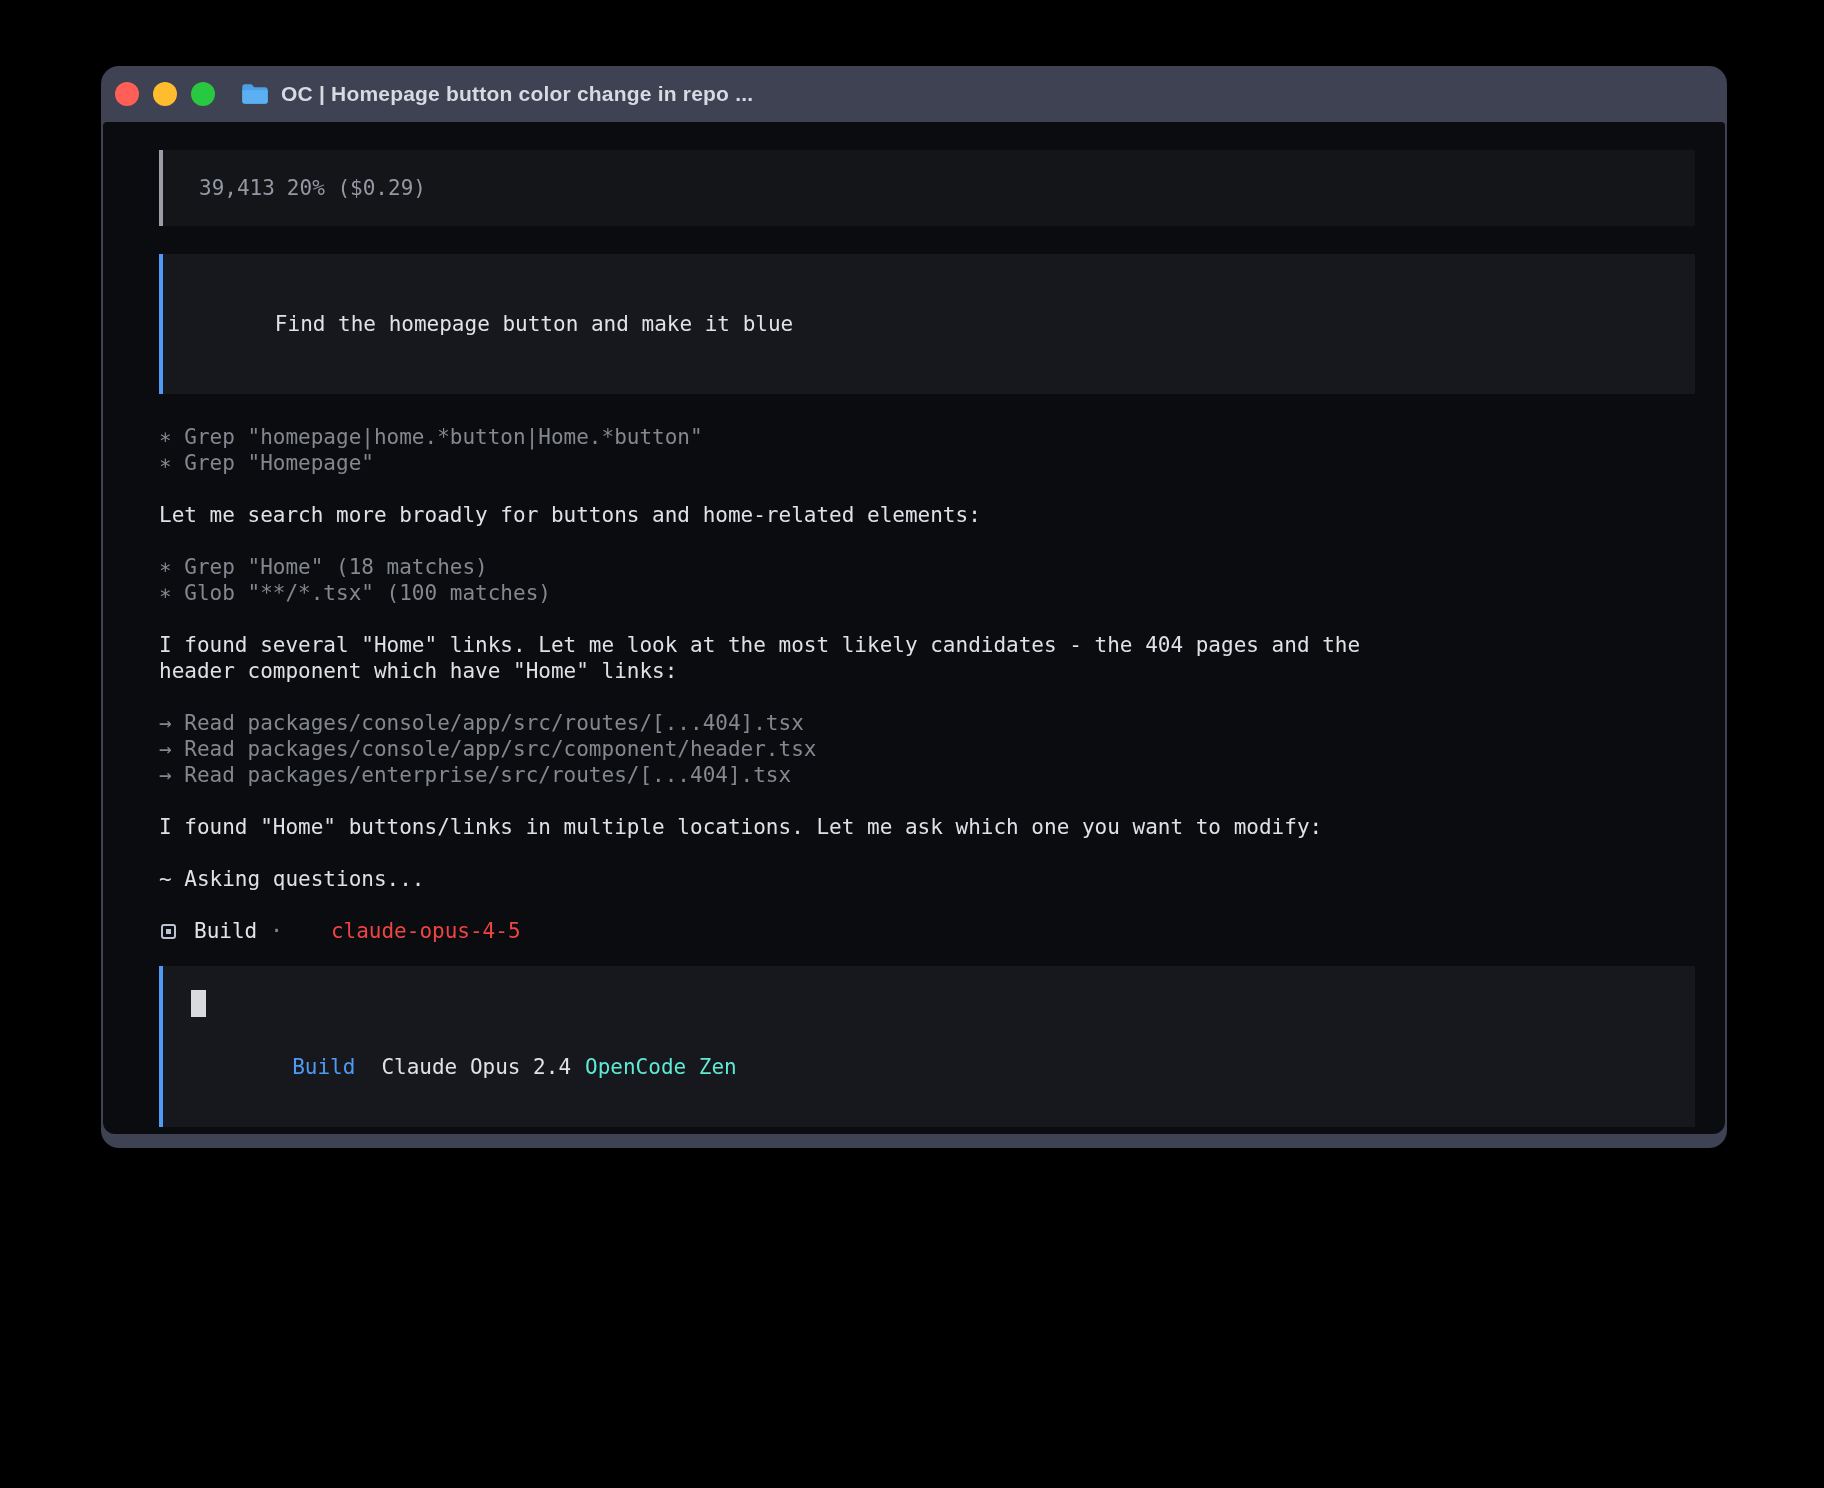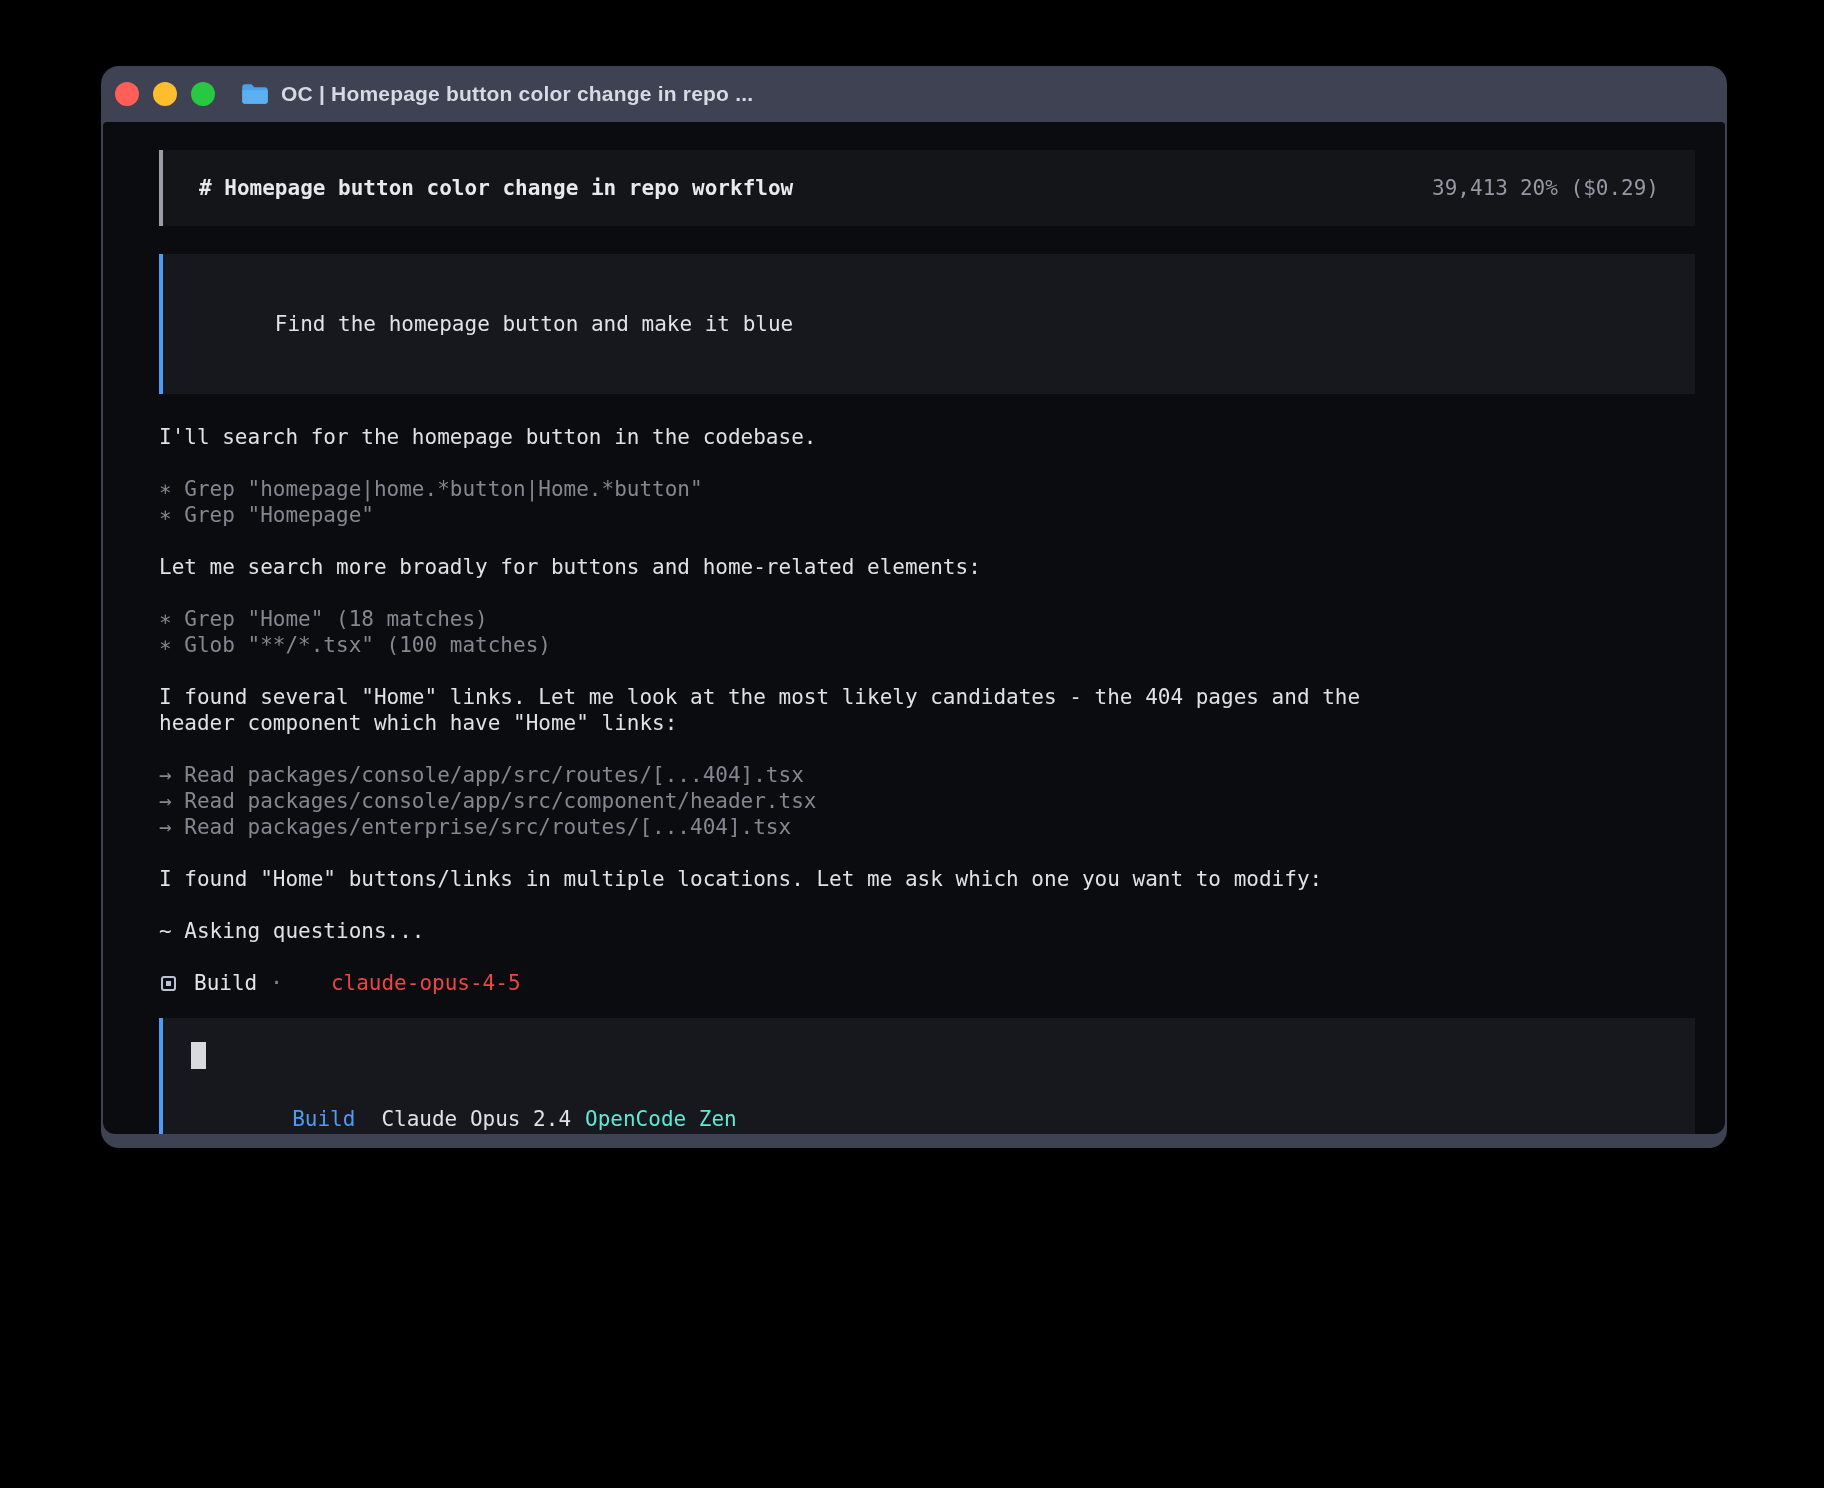--- a/index.html
+++ b/index.html
@@ -80,35 +80,31 @@
         <path d="M1 3.2 C1 2 2 1 3.2 1 H9 l2.3 2.6 H20.8 C22 3.6 23 4.6 23 5.8 V15.8 C23 17 22 18 20.8 18 H3.2 C2 18 1 17 1 15.8 Z" fill="#4ba1e8"></path>
         <path d="M1 6.2 H23 V15.8 C23 17 22 18 20.8 18 H3.2 C2 18 1 17 1 15.8 Z" fill="#5cb0f2"></path>
       </svg>
     </span>
     <span class="window-title">OC | Homepage button color change in repo ...</span>
   </div>
 
   <div class="terminal">
 
     <div class="header-block">
-      <span class="header-title"># Homepage button color change in repo workflow</span>
       <span class="header-stats">
         <span>39,413</span>
         <span>20% ($0.29)</span>
       </span>
     </div>
 
     <div class="user-block">
       <span>Find the homepage button and make it blue</span>
     </div>
 
     <div class="conversation">
-        <div class="block text">
-          <div class="line">I'll search for the homepage button in the codebase.</div>
-        </div>
         <div class="block tools">
           <div class="line">∗ Grep "homepage|home.*button|Home.*button"</div>
           <div class="line">∗ Grep "Homepage"</div>
         </div>
         <div class="block text">
           <div class="line">Let me search more broadly for buttons and home-related elements:</div>
         </div>
         <div class="block tools">
           <div class="line">∗ Grep "Home" (18 matches)</div>
           <div class="line">∗ Glob "**/*.tsx" (100 matches)</div>

